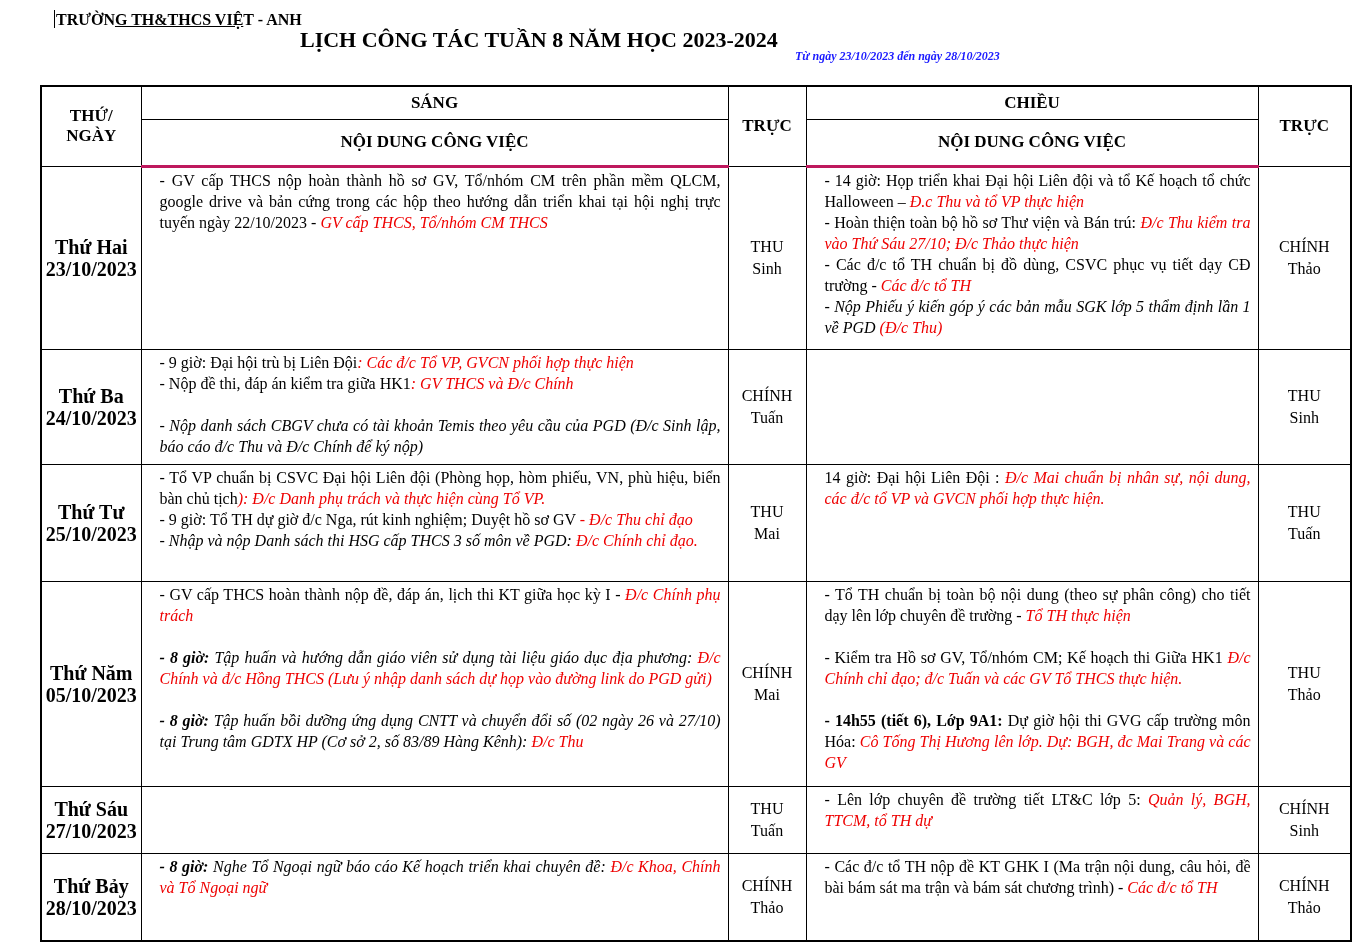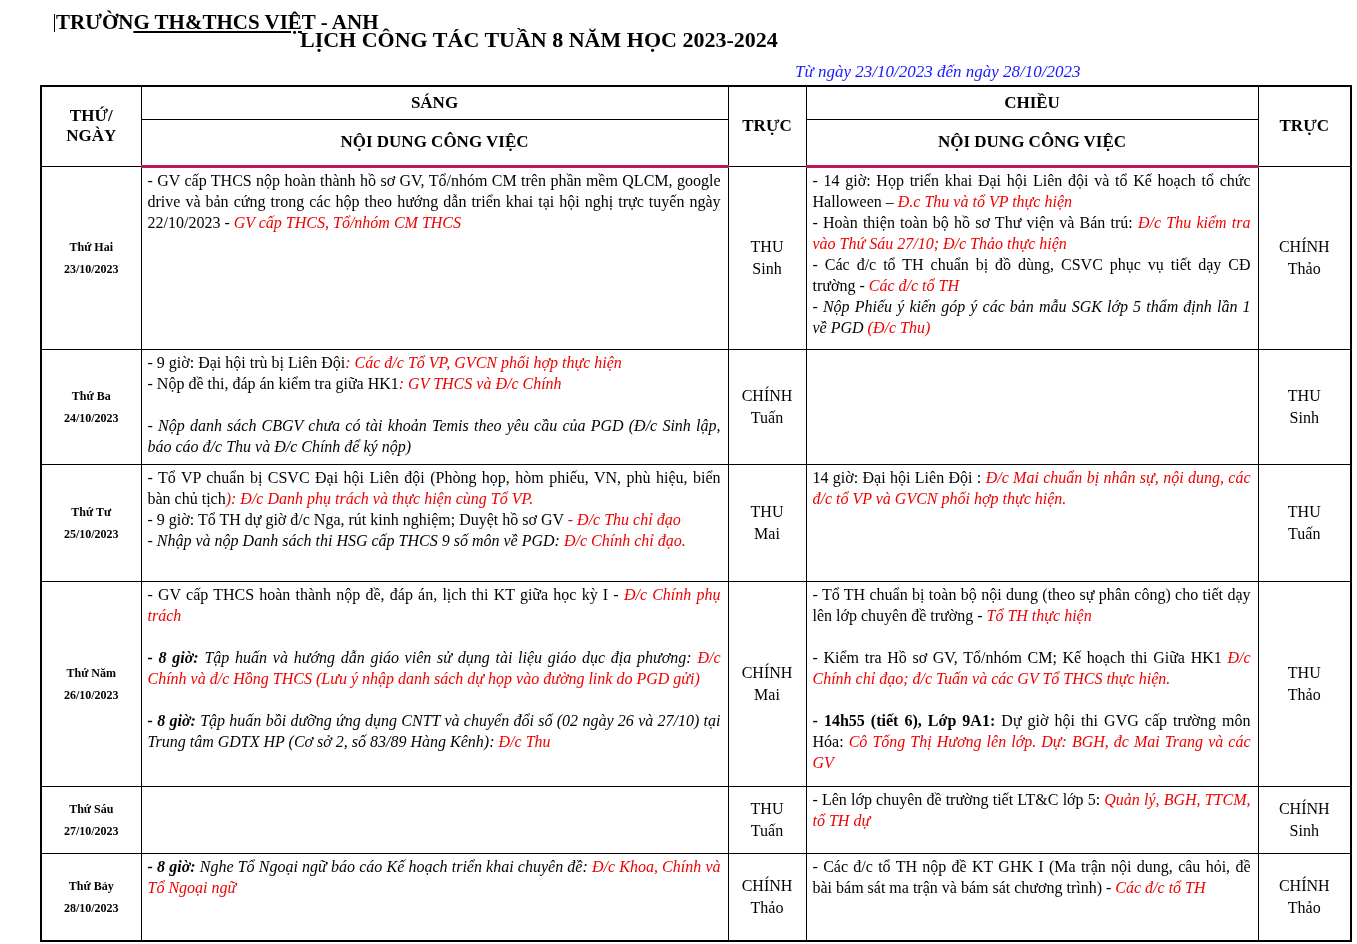--- a/index.html
+++ b/index.html
@@ -4,42 +4,42 @@
 <style>
   :root { --red:#ee0000; --blue:#1a1aff; }
   * { box-sizing: border-box; }
   html,body { margin:0; padding:0; background:#fff; }
   body {
     width:1357px; height:944px; position:relative;
     font-family:"Liberation Serif","DejaVu Serif",serif; color:#000;
   }
   .page { position:relative; width:1357px; height:944px; overflow:hidden; }
 
-  .school { position:absolute; left:54px; top:10px; font-weight:bold; font-size:21px; white-space:nowrap; }
+  .school { position:absolute; left:54px; top:10px; font-weight:bold; font-size:16px; white-space:nowrap; }
   .school .u { text-decoration:underline; }
   .cursor { display:inline-block; width:1px; height:18px; background:#000; margin-right:1px; vertical-align:-3px; }
 
   .title { position:absolute; left:300px; top:27px; width:390px; text-align:center; font-weight:bold; font-size:22px; white-space:nowrap; }
 
-  .daterange { position:absolute; left:795px; top:62px; color:var(--blue); font-weight:normal; font-style:italic; font-size:17px; white-space:nowrap; }
+  .daterange { position:absolute; left:795px; top:49px; color:var(--blue); font-weight:bold; font-style:italic; font-size:12px; white-space:nowrap; }
 
   table.schedule {
     position:absolute; left:40px; top:85px; width:1310px;
     border-collapse:collapse; table-layout:fixed;
     border:2px solid #000;
   }
   .schedule th, .schedule td { border:1.5px solid #000; }
   .schedule th { font-size:17px; font-weight:bold; text-align:center; vertical-align:middle; padding:1px; }
   tr.h-row1 { height:33px; }
   tr.h-row2 { height:47px; }
   tr.h-row2 th { border-bottom:3px solid #be185d; }
 
-  td.day-cell { text-align:center; vertical-align:middle; font-weight:bold; font-size:12px; line-height:22px; padding:2px; }
+  td.day-cell { text-align:center; vertical-align:middle; font-weight:bold; font-size:20px; line-height:22px; padding:2px; }
   td.duty-cell { text-align:center; vertical-align:middle; font-size:16px; line-height:22px; padding:2px;margin-top:16px; }
-  td.content-cell { vertical-align:top; text-align:justify; padding:2px 7px 2px 6px; font-size:16px; line-height:21px; }
+  td.content-cell { vertical-align:top; text-align:justify; padding:2px 7px 2px 18px; font-size:16px; line-height:21px; }
   .para { margin:0; }
   .seg.s-n { font-style:normal; }
   .seg.s-i { font-style:italic; }
   .seg.s-b { font-weight:bold; }
   .seg.s-bi { font-weight:bold; font-style:italic; }
   .seg.s-r { color:var(--red); font-style:italic; }
 </style>
 </head>
 <body>
 
@@ -121,38 +121,38 @@
           </td>
         </tr>
         <tr style="height: 117px;">
           <td class="day-cell">
             <div>Thứ Tư</div>
             <div>25/10/2023</div>
           </td>
           <td class="content-cell">
             <p class="para"><span class="seg s-n">- Tổ VP chuẩn bị CSVC Đại hội Liên đội (Phòng họp, hòm phiếu, VN, phù hiệu, biển bàn chủ tịch</span><span class="seg s-r">): Đ/c Danh phụ trách và thực hiện cùng Tổ VP.</span></p>
             <p class="para"><span class="seg s-n">- 9 giờ: Tổ TH dự giờ đ/c Nga, rút kinh nghiệm; Duyệt hồ sơ GV </span><span class="seg s-r">- Đ/c Thu chỉ đạo</span></p>
-            <p class="para"><span class="seg s-i">- Nhập và nộp Danh sách thi HSG cấp THCS 9 số môn về PGD: </span><span class="seg s-r">Đ/c Chính chỉ đạo.</span></p>
+            <p class="para"><span class="seg s-i">- Nhập và nộp Danh sách thi HSG cấp THCS 3 số môn về PGD: </span><span class="seg s-r">Đ/c Chính chỉ đạo.</span></p>
           </td>
           <td class="duty-cell">
             <div>THU</div>
             <div>Mai</div>
           </td>
           <td class="content-cell">
             <p class="para"><span class="seg s-n">14 giờ: Đại hội Liên Đội : </span><span class="seg s-r">Đ/c Mai chuẩn bị nhân sự, nội dung, các đ/c tổ VP và GVCN phối hợp thực hiện.</span></p>
           </td>
           <td class="duty-cell">
             <div>THU</div>
             <div>Tuấn</div>
           </td>
         </tr>
         <tr style="height: 205px;">
           <td class="day-cell">
             <div>Thứ Năm</div>
-            <div>26/10/2023</div>
+            <div>05/10/2023</div>
           </td>
           <td class="content-cell">
             <p class="para"><span class="seg s-n">- GV cấp THCS hoàn thành nộp đề, đáp án, lịch thi KT giữa học kỳ I - </span><span class="seg s-r">Đ/c Chính phụ trách</span></p>
             <p class="para">&nbsp;</p>
             <p class="para"><span class="seg s-bi">- 8 giờ: </span><span class="seg s-i">Tập huấn và hướng dẫn giáo viên sử dụng tài liệu giáo dục địa phương: </span><span class="seg s-r">Đ/c Chính và đ/c Hồng THCS (Lưu ý nhập danh sách dự họp vào đường link do PGD gửi)</span></p>
             <p class="para">&nbsp;</p>
             <p class="para"><span class="seg s-bi">- 8 giờ: </span><span class="seg s-i">Tập huấn bồi dưỡng ứng dụng CNTT và chuyển đổi số (02 ngày 26 và 27/10) tại Trung tâm GDTX HP (Cơ sở 2, số 83/89 Hàng Kênh): </span><span class="seg s-r">Đ/c Thu</span></p>
           </td>
           <td class="duty-cell">
             <div>CHÍNH</div>

